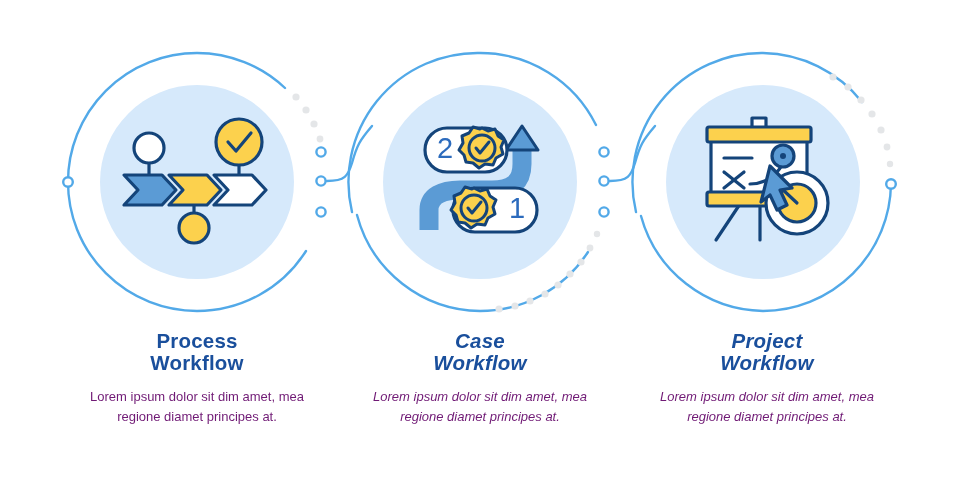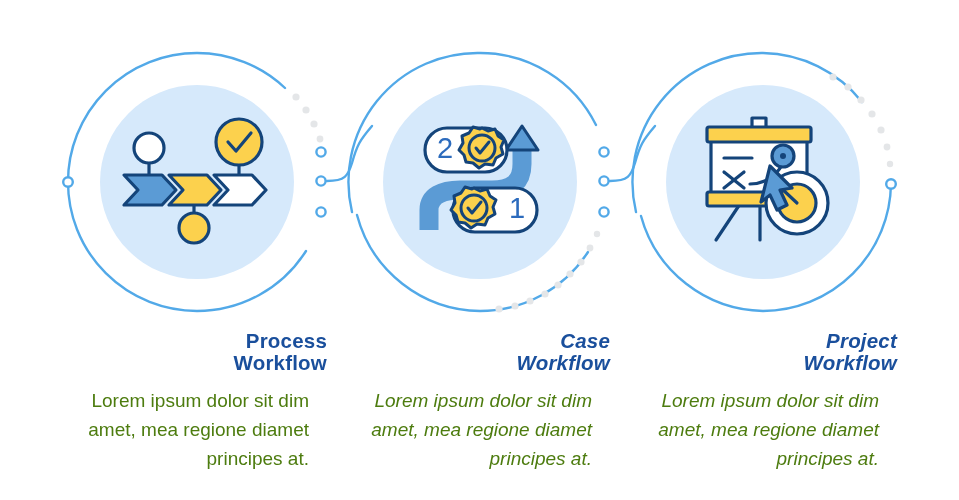--- a/index.html
+++ b/index.html
@@ -26,34 +26,34 @@
     width: 959px;
     height: 500px;
   }
   .icon-svg {
     position: absolute;
     overflow: visible;
   }
   .text-block {
     position: absolute;
     width: 260px;
-    text-align: right;
+    text-align: center;
   }
   .title {
     font-size: 20.5px;
     font-weight: bold;
     color: #1a4f9c;
     line-height: 1.08;
     letter-spacing: 0.2px;
     margin: 0;
     white-space: pre-line;
   }
   .desc {
-    font-size: 19px;
-    color: #4d7c0f;
+    font-size: 13px;
+    color: #701a75;
     line-height: 1.52;
     margin: 13px 0 0 0;
     padding: 0 18px;
     font-weight: normal;
   }
   .t1 { left: 67px;  top: 330px; }
   .t2 { left: 350px; top: 330px; font-style: italic; }
   .t3 { left: 637px; top: 330px; font-style: italic; }
 </style>
 </head>

